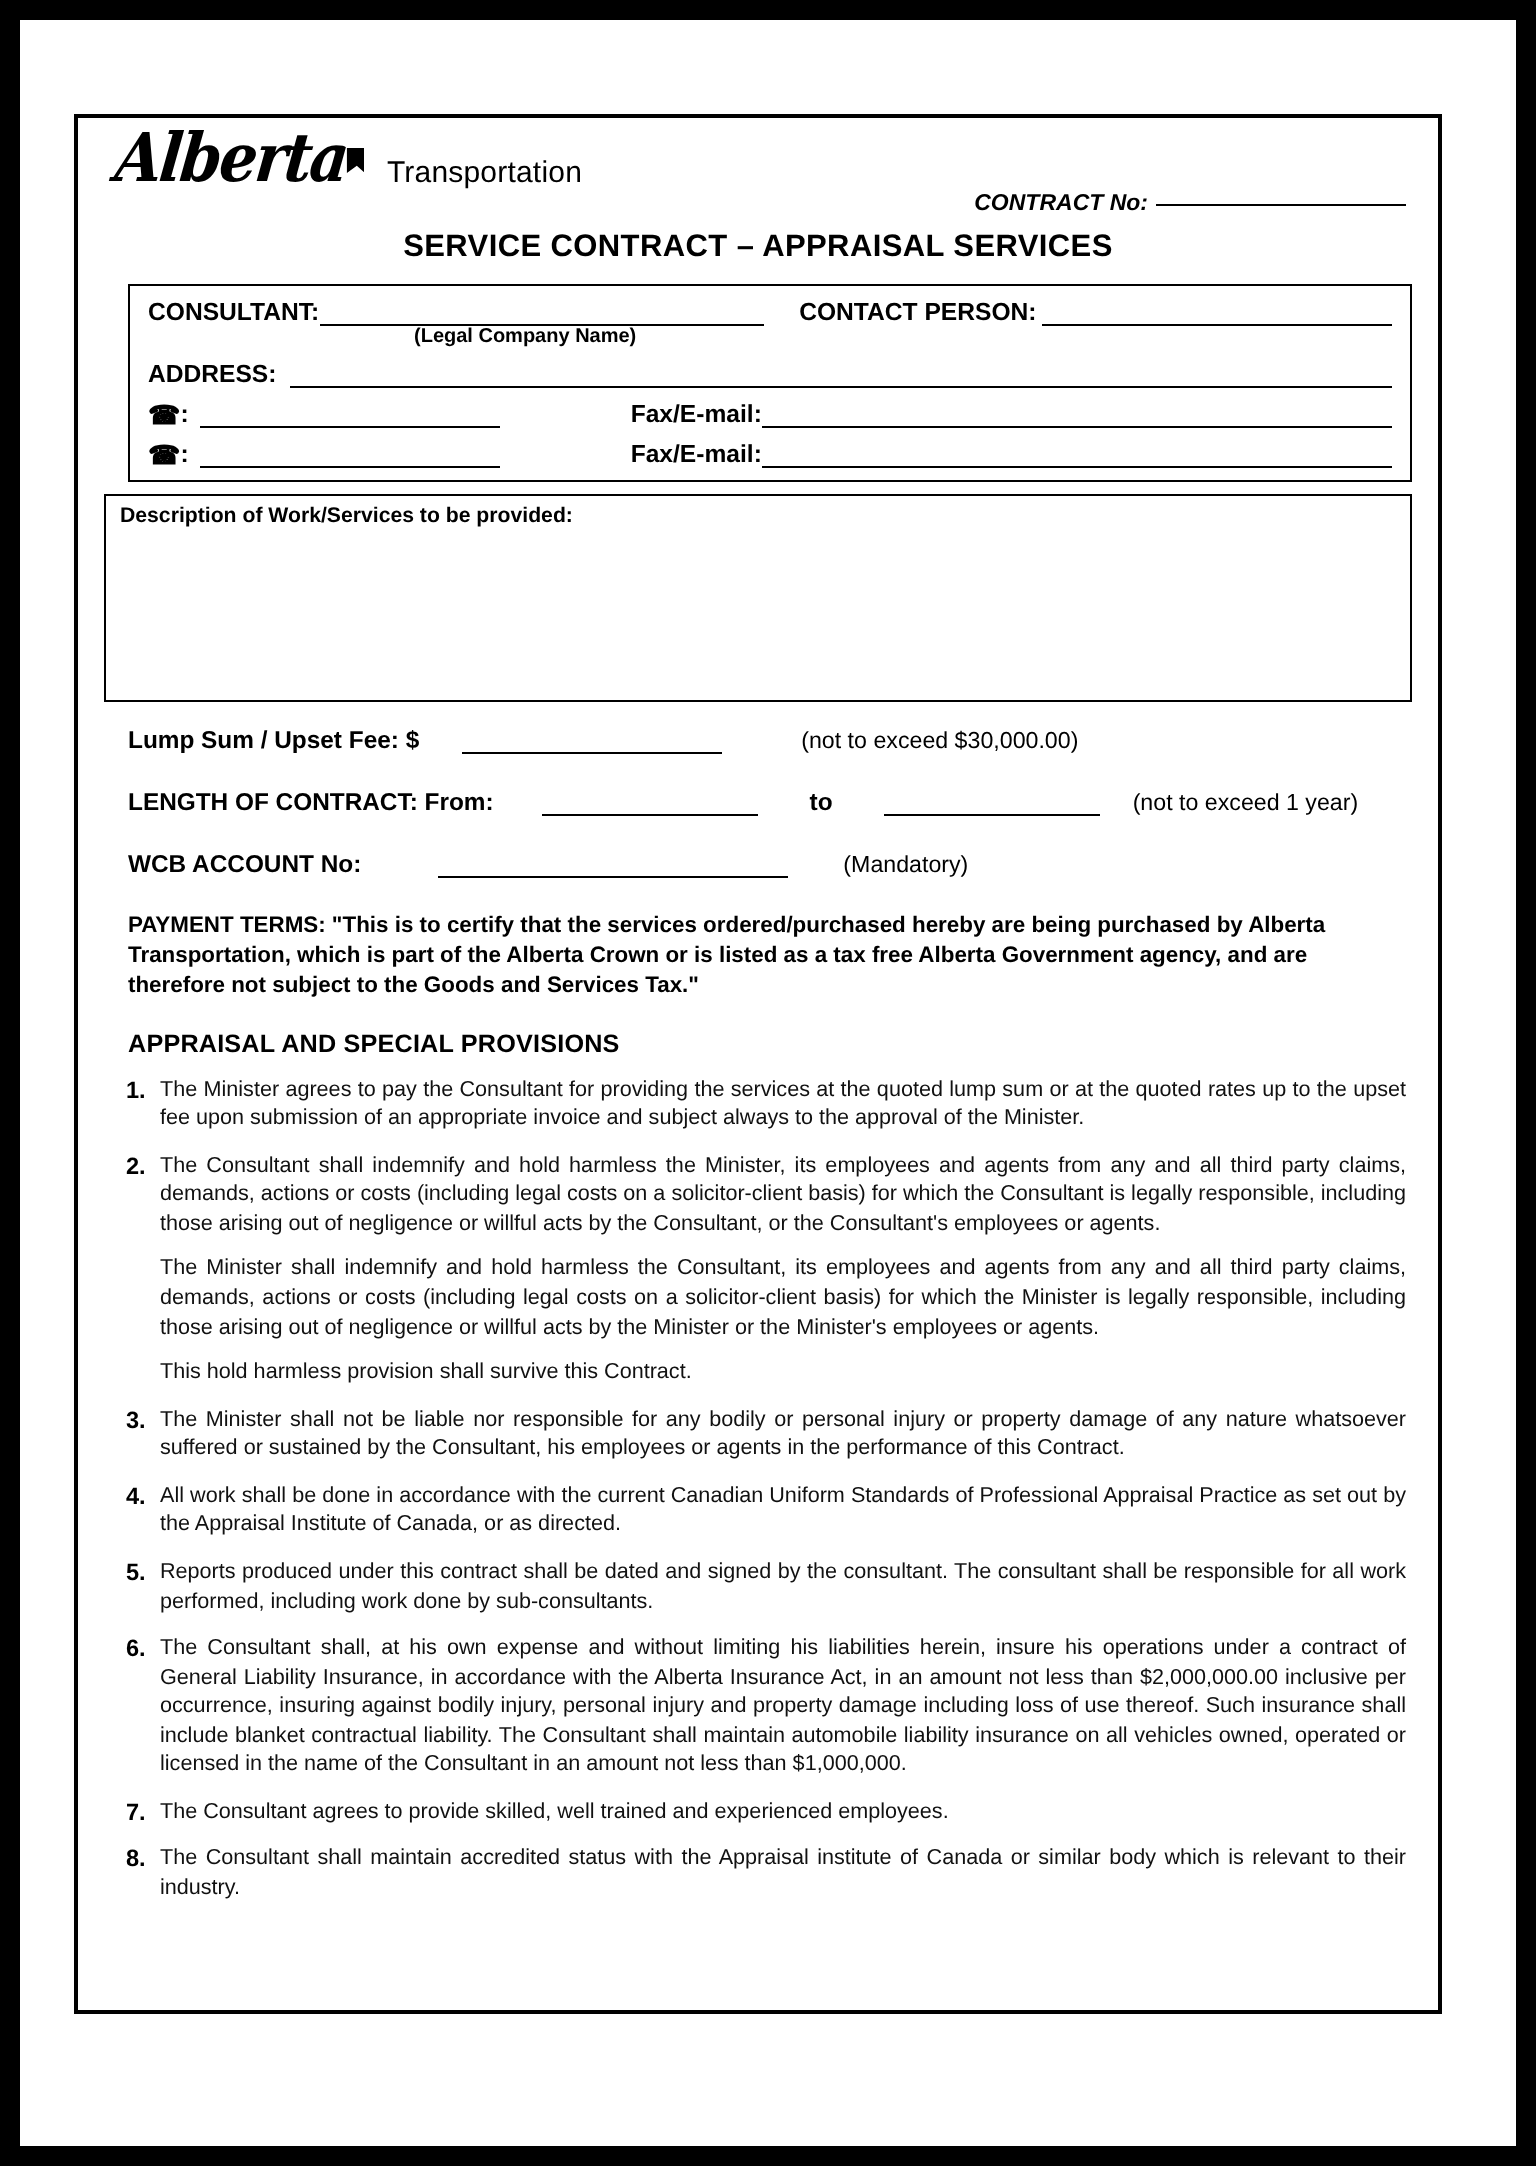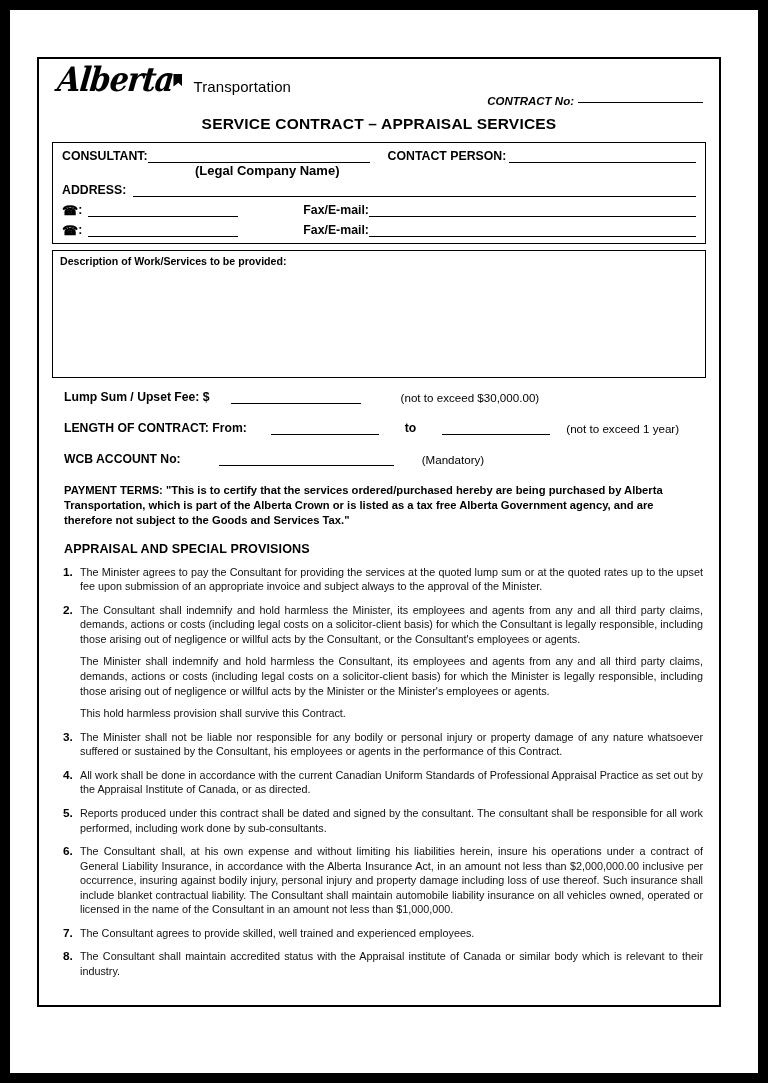--- a/index.html
+++ b/index.html
@@ -105,56 +105,57 @@
     font-style: italic;
     margin-top: 5px;
   }
 
   
   .info-box {
     border: 1.6px solid #000;
     margin-top: 9px;
     padding: 5px 9px 6px 9px;
     box-sizing: border-box;
+    margin-left: 12px;
   }
   .fl-row {
     display: flex;
     align-items: flex-end;
     font-size: 12.3px;
     font-weight: bold;
     white-space: nowrap;
     margin-top: 6px;
   }
   .fl-row:first-child { margin-top: 1px; }
   .lbl { flex: none; }
   .rule {
     border-bottom: 1.5px solid #000;
     height: 13px;
     flex: none;
   }
   .rule.grow { flex: 1 1 auto; }
   .legal-caption {
-    font-size: 13px;
+    font-size: 10px;
     font-weight: bold;
     margin-left: 133px;
     margin-top: 1px;
     line-height: 1;
   }
   .phone-glyph {
     font-size: 13px;
     line-height: 1;
     letter-spacing: 0;
   }
   .gap { flex: none; }
 
   
   .desc-box {
     border: 1.6px solid #000;
     margin-top: 6px;
-    height: 128px;
+    height: 104px;
     padding: 4px 7px 4px 7px;
     box-sizing: border-box;
     position: relative;
   }
   .desc-title {
     font-size: 10.6px;
     font-weight: bold;
   }
   .desc-foot {
     position: absolute;

